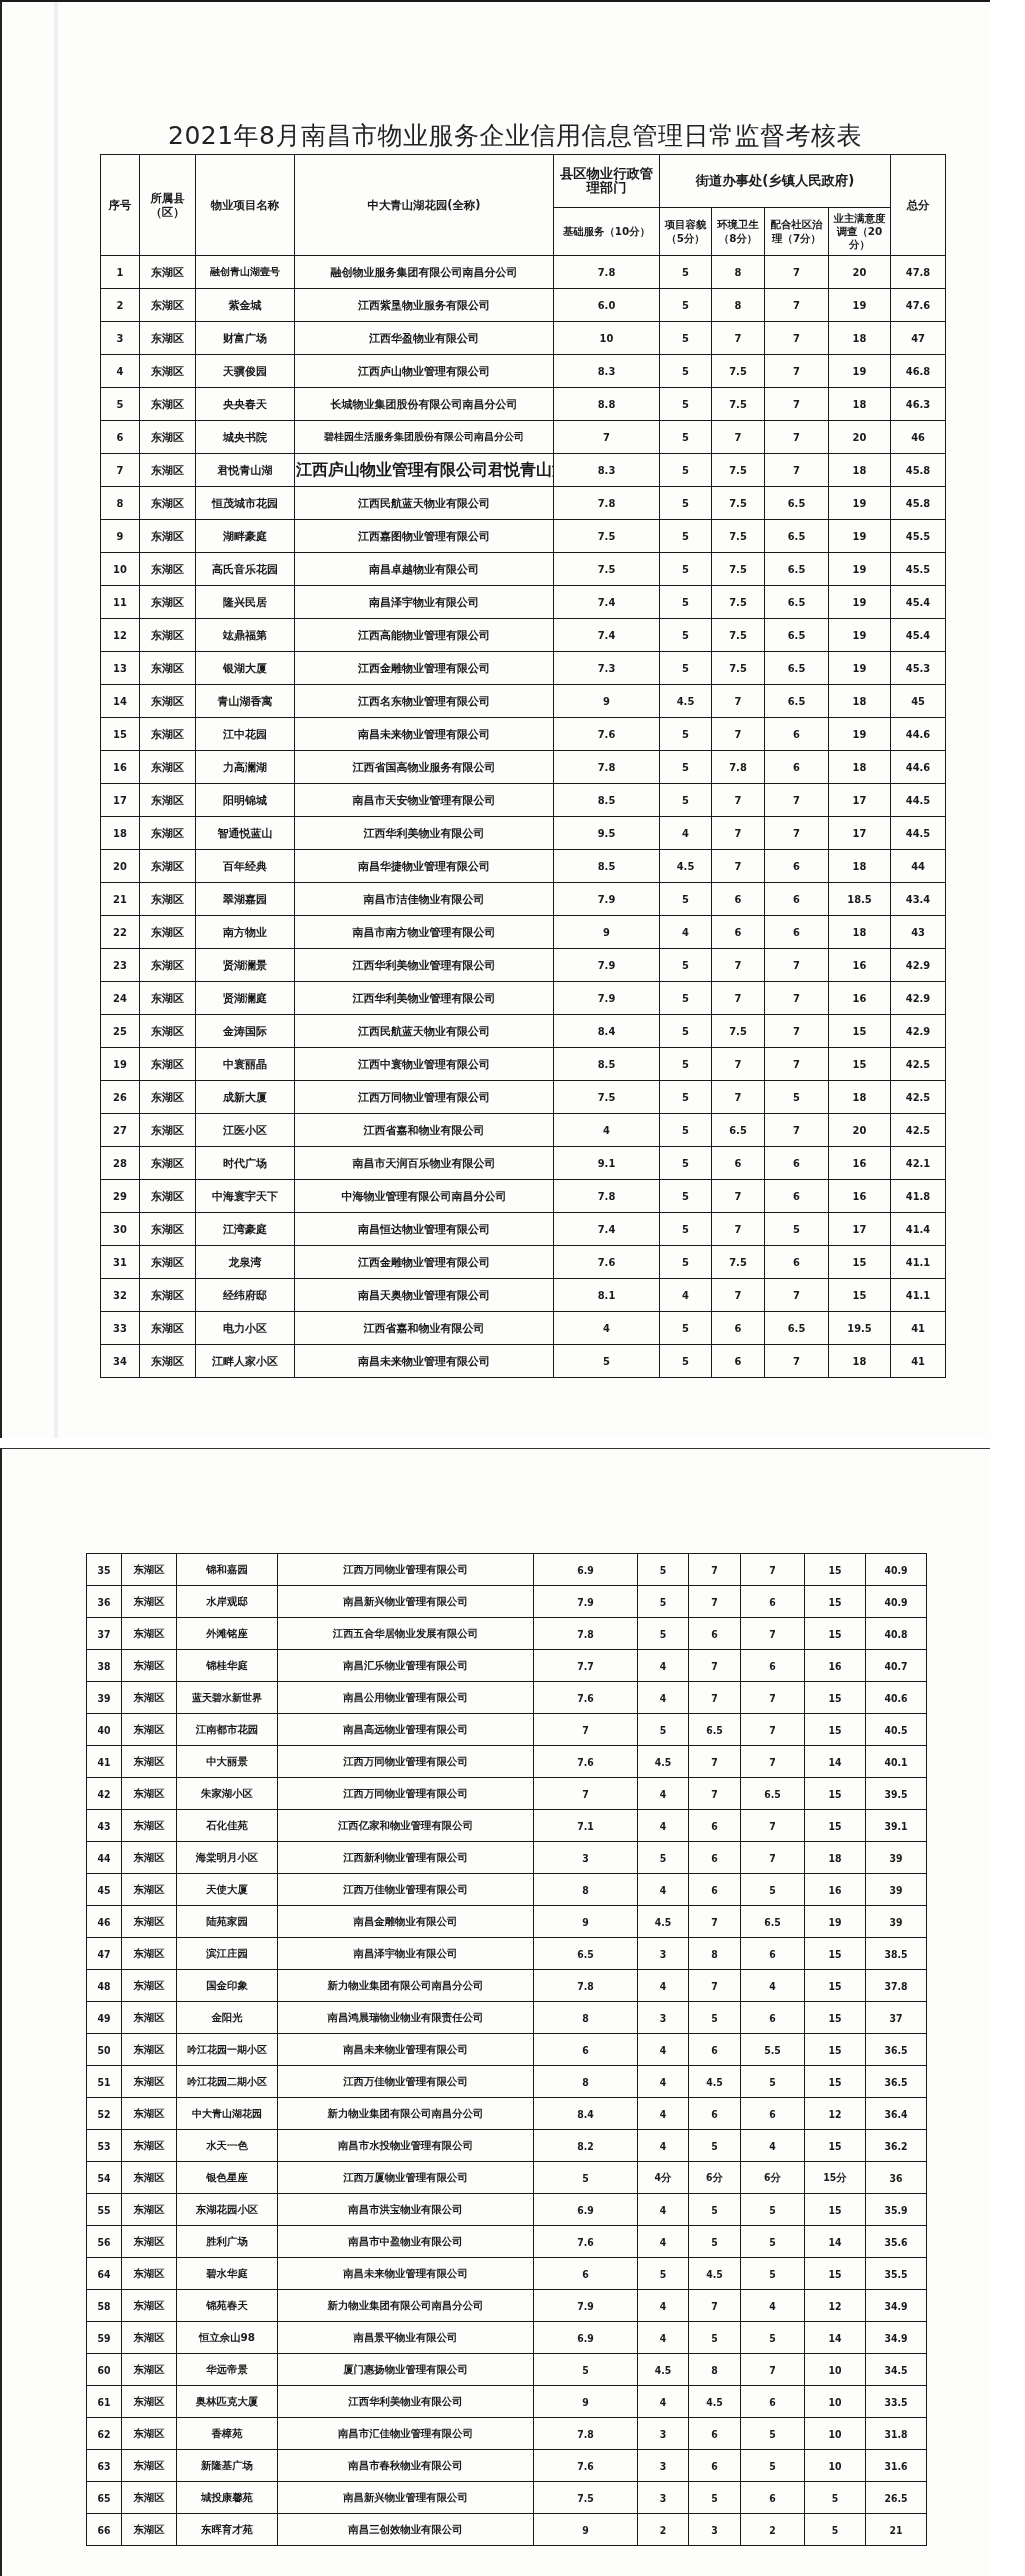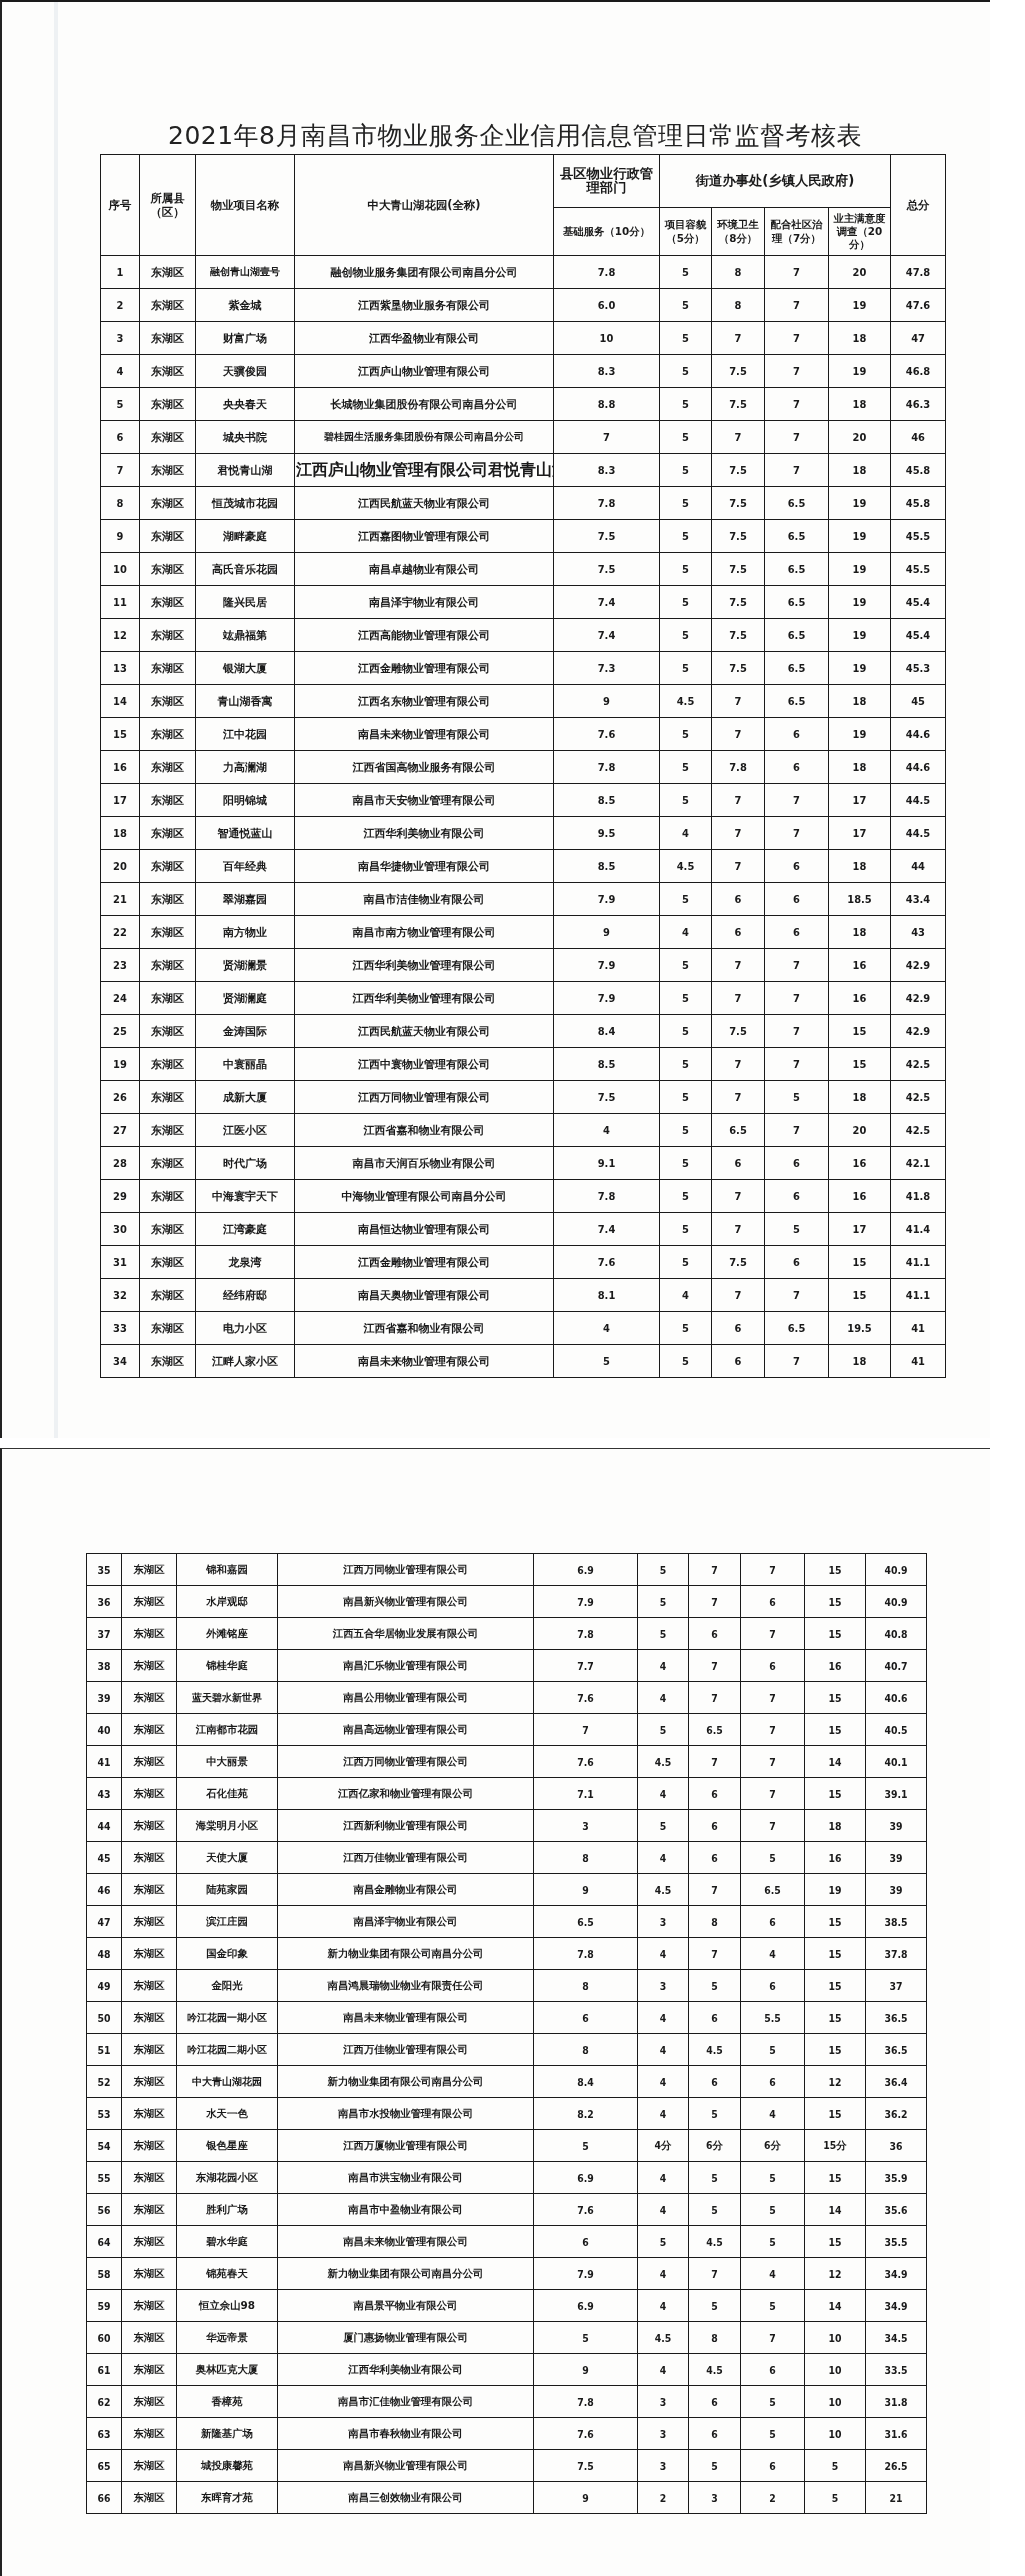--- a/index.html
+++ b/index.html
@@ -581,20 +581,32 @@
           <td>中大丽景</td>
           <td>江西万同物业管理有限公司</td>
           <td class="num">7.6</td>
           <td class="num">4.5</td>
           <td class="num">7</td>
           <td class="num">7</td>
           <td class="num">14</td>
           <td class="num">40.1</td>
         </tr>
         <tr>
+          <td class="num">42</td>
+          <td>东湖区</td>
+          <td>朱家湖小区</td>
+          <td>江西万同物业管理有限公司</td>
+          <td class="num">7</td>
+          <td class="num">4</td>
+          <td class="num">7</td>
+          <td class="num">6.5</td>
+          <td class="num">15</td>
+          <td class="num">39.5</td>
+        </tr>
+        <tr>
           <td class="num">43</td>
           <td>东湖区</td>
           <td>石化佳苑</td>
           <td>江西亿家和物业管理有限公司</td>
           <td class="num">7.1</td>
           <td class="num">4</td>
           <td class="num">6</td>
           <td class="num">7</td>
           <td class="num">15</td>
           <td class="num">39.1</td>

